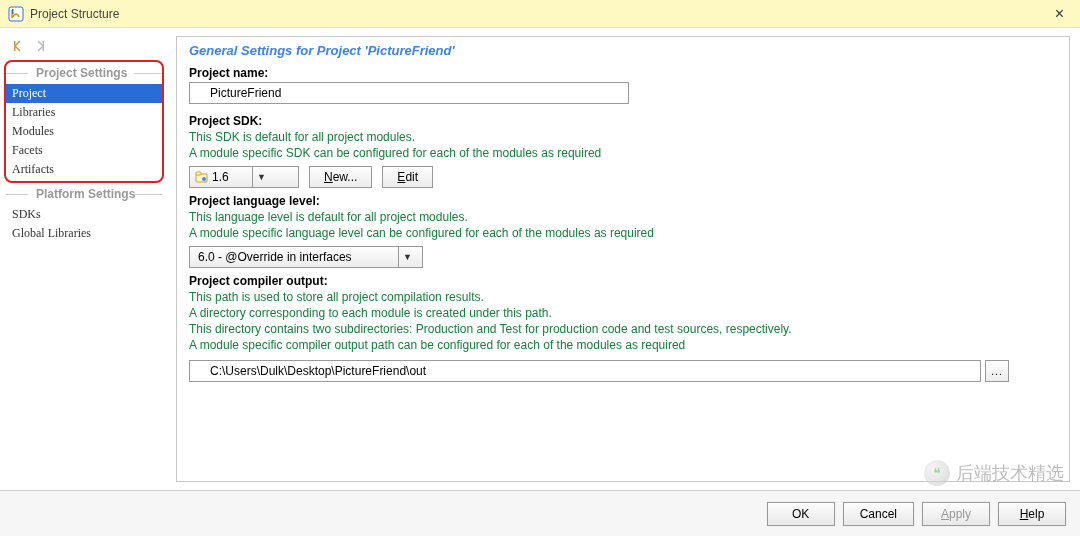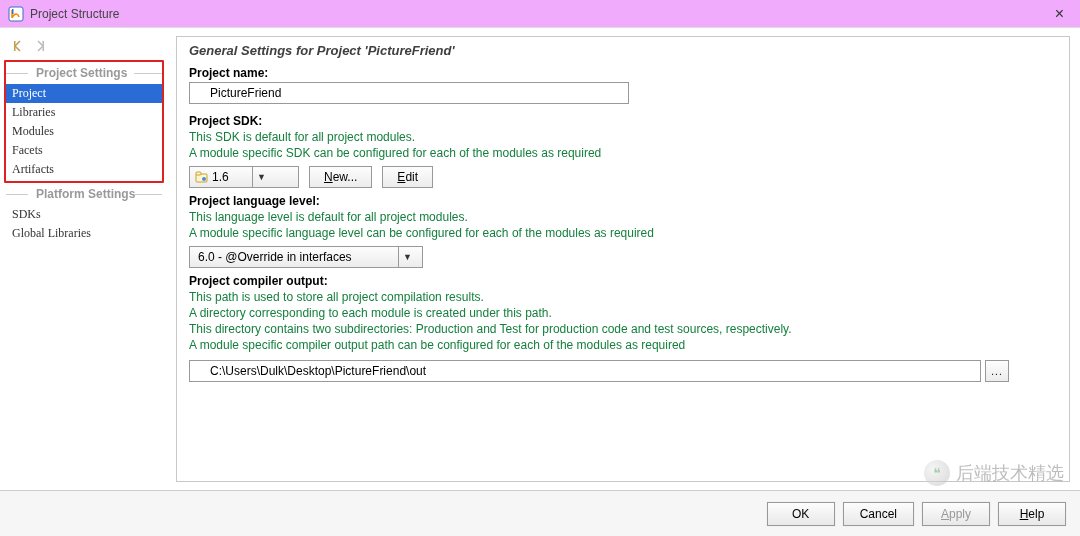--- a/index.html
+++ b/index.html
@@ -12,21 +12,21 @@
     height: 536px;
     overflow: hidden;
     position: relative;
   }
   .titlebar {
     height: 28px;
     border-bottom: 1px solid #ddd;
     display: flex;
     align-items: center;
     padding: 0 8px;
-    background: #f0abfc;
+    background: #fef9c3;
   }
   .titlebar .app-icon {
     width: 16px; height: 16px; margin-right: 6px;
     display: inline-flex; align-items: center; justify-content: center;
   }
   .titlebar .title { color: #444; font-size: 12px; }
   .titlebar .spacer { flex: 1; }
   .titlebar .close {
     font-size: 16px; color: #333; padding: 0 8px; cursor: pointer;
     font-family: sans-serif;
@@ -44,21 +44,21 @@
   .sidebar-toolbar {
     display: flex; gap: 6px; padding: 2px 4px 6px 4px;
   }
   .tb-icon {
     width: 16px; height: 16px; display: inline-flex;
     align-items: center; justify-content: center; color: #bfa050;
     font-size: 13px;
   }
   .highlight-box {
     border: 2px solid #d22;
-    border-radius: 1px;
+    border-radius: 8px;
     padding: 0 0 2px 0;
     margin: 0 -2px;
   }
   .section-header {
     color: #999;
     font-weight: bold;
     font-size: 12px;
     padding: 4px 2px;
     position: relative;
   }
@@ -99,21 +99,21 @@
     padding: 8px 10px 8px 8px;
   }
   .panel {
     border: 1px solid #c8c8c8;
     height: 100%;
     padding: 6px 12px 10px 12px;
     overflow: hidden;
     position: relative;
   }
   .panel-title {
-    color: #404040;
+    color: #3b82f6;
     font-weight: bold;
     font-size: 13px;
     margin: 0 0 8px 0;
     font-style: italic;
   }
   .section-label {
     font-weight: bold;
     margin-top: 2px;
     margin-bottom: 2px;
   }

